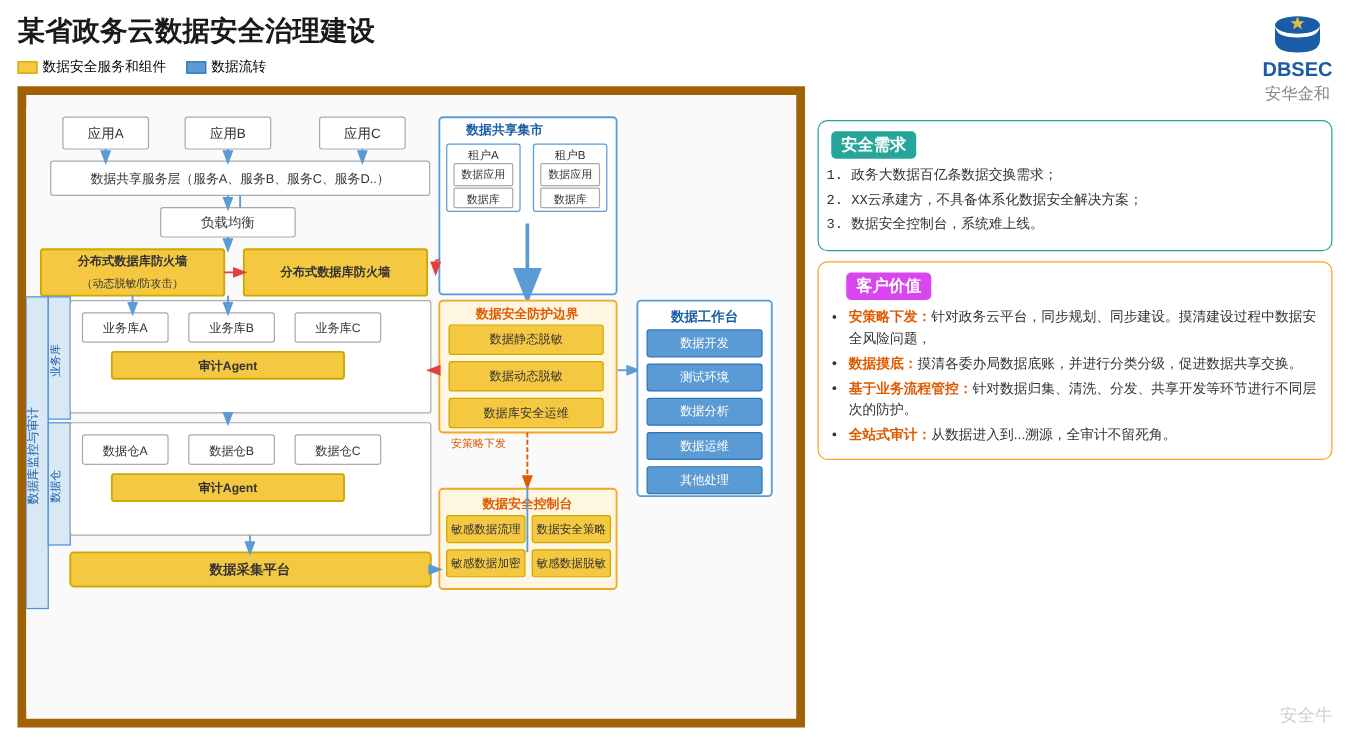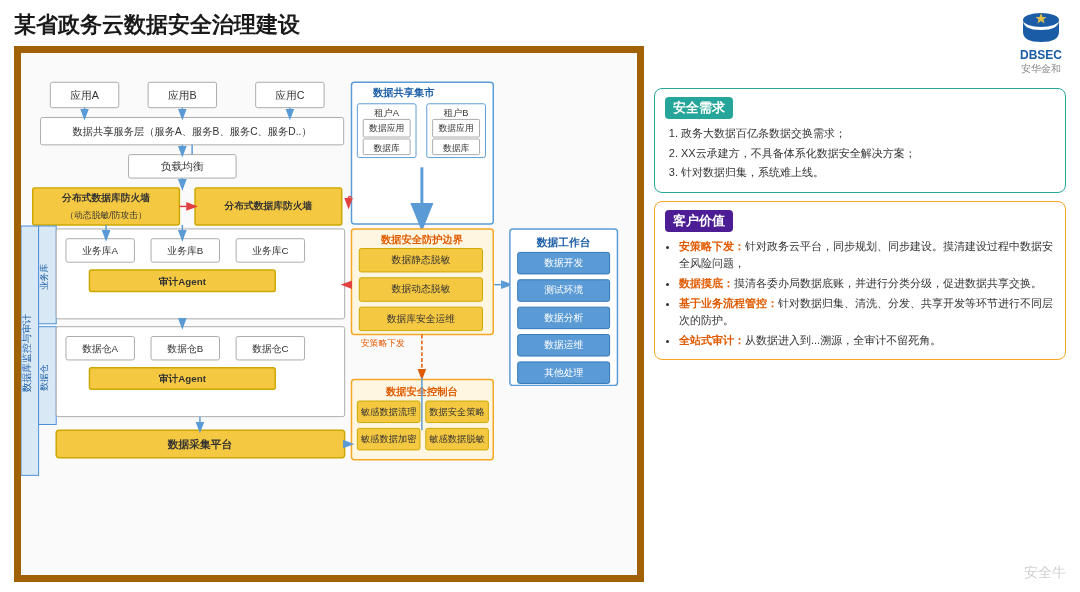--- a/index.html
+++ b/index.html
@@ -88,24 +88,24 @@
       font-size: 13px;
       font-weight: bold;
       color: #fff;
       border-radius: 4px;
       padding: 2px 8px;
       display: inline-block;
       margin-bottom: 6px;
     }
     .card-blue { border-color: #4a90d9; }
     .card-blue .card-title { background: #4a90d9; }
-    .card-cyan { border-color: #26a69a; }
+    .card-cyan { border-color: #26a69a; font-family: Liberation Mono, monospace; }
     .card-cyan .card-title { background: #26a69a; }
     .card-orange { border-color: #f5a623; }
-    .card-orange .card-title { background: #4c1d95; }
+    .card-orange .card-title { background: #d946ef; margin-left: 12px; }
 
     .card-content {
       font-size: 11px;
       color: #333;
       line-height: 1.6;
     }
     .card-content ul {
       padding-left: 14px;
     }
     .card-content ol {
@@ -119,20 +119,30 @@
       color: #e05a00;
     }
   </style>
 </head>
 <body>
 
 <div class="page-container">
 
   <div class="left-panel">
     <div class="main-title">某省政务云数据安全治理建设</div>
+    <div class="legend">
+      <div class="legend-item">
+        <div class="legend-box-yellow"></div>
+        <span>数据安全服务和组件</span>
+      </div>
+      <div class="legend-item">
+        <div class="legend-box-blue"></div>
+        <span>数据流转</span>
+      </div>
+    </div>
 
     <div class="diagram-area">
       <svg class="diagram-svg" viewBox="0 0 630 490">
 
         <rect width="630" height="490" fill="#fafafa"></rect>
 
         <rect x="30" y="8" width="70" height="26" fill="white" stroke="#aaa" stroke-width="1" rx="2"></rect>
         <text x="65" y="25" text-anchor="middle" font-size="11" fill="#333">应用A</text>
 
         <rect x="130" y="8" width="70" height="26" fill="white" stroke="#aaa" stroke-width="1" rx="2"></rect>
@@ -310,34 +320,34 @@
     <div class="logo-area">
       <div style="display:flex;flex-direction:column;align-items:center;">
 
         <svg width="50" height="38" viewBox="0 0 50 38">
           <ellipse cx="25" cy="10" rx="18" ry="7" fill="#1a5da6"></ellipse>
           <path d="M7,10 Q7,20 25,20 Q43,20 43,10 L43,22 Q43,32 25,32 Q7,32 7,22 Z" fill="#1a5da6"></path>
 
           <polygon points="25,3 26.5,7 30.5,7 27.5,9.5 28.5,13.5 25,11 21.5,13.5 22.5,9.5 19.5,7 23.5,7" fill="#f5c842" opacity="0.9"></polygon>
         </svg>
         <div style="display:flex;align-items:baseline;gap:2px;">
-          <span style="font-size:12px;font-weight:bold;color:#1a5da6;">DBSEC</span>
+          <span style="font-size:16px;font-weight:bold;color:#1a5da6;">DBSEC</span>
         </div>
-        <span style="font-size:10px;color:#888;">安华金和</span>
+        <span style="font-size:13px;color:#888;">安华金和</span>
       </div>
     </div>
 
 
     <div class="info-card card-cyan">
       <div class="card-title">安全需求</div>
       <div class="card-content">
         <ol>
           <li>政务大数据百亿条数据交换需求；</li>
           <li>XX云承建方，不具备体系化数据安全解决方案；</li>
-          <li>针对数据归集，系统难上线。</li>
+          <li>数据安全控制台，系统难上线。</li>
         </ol>
       </div>
     </div>
 
     <div class="info-card card-orange">
       <div class="card-title">客户价值</div>
       <div class="card-content">
         <ul style="list-style:disc;padding-left:14px;">
           <li><span class="highlight-text">安策略下发：</span>针对政务云平台，同步规划、同步建设。摸清建设过程中数据安全风险问题，</li>
           <li><span class="highlight-text">数据摸底：</span>摸清各委办局数据底账，并进行分类分级，促进数据共享交换。</li>

